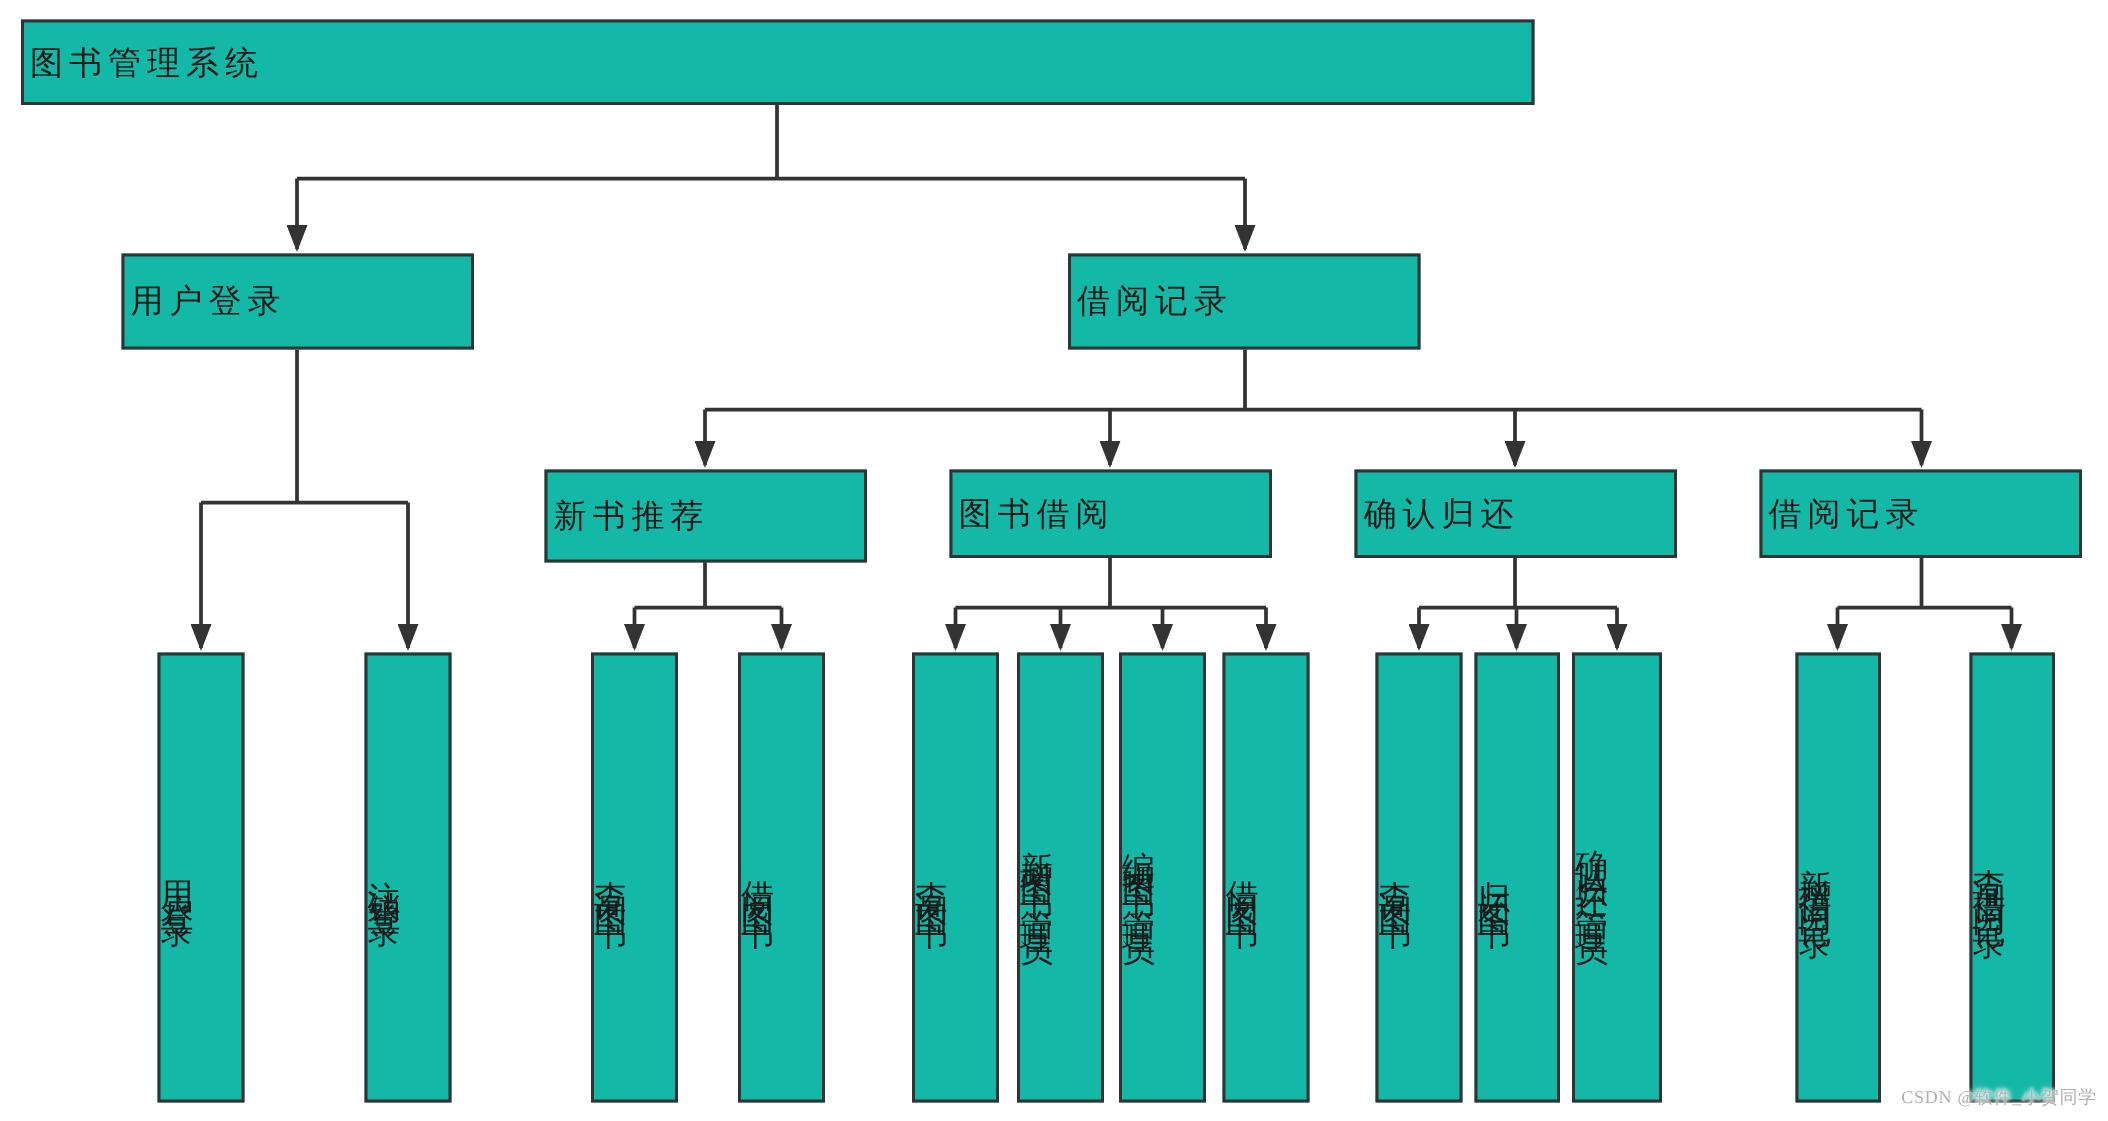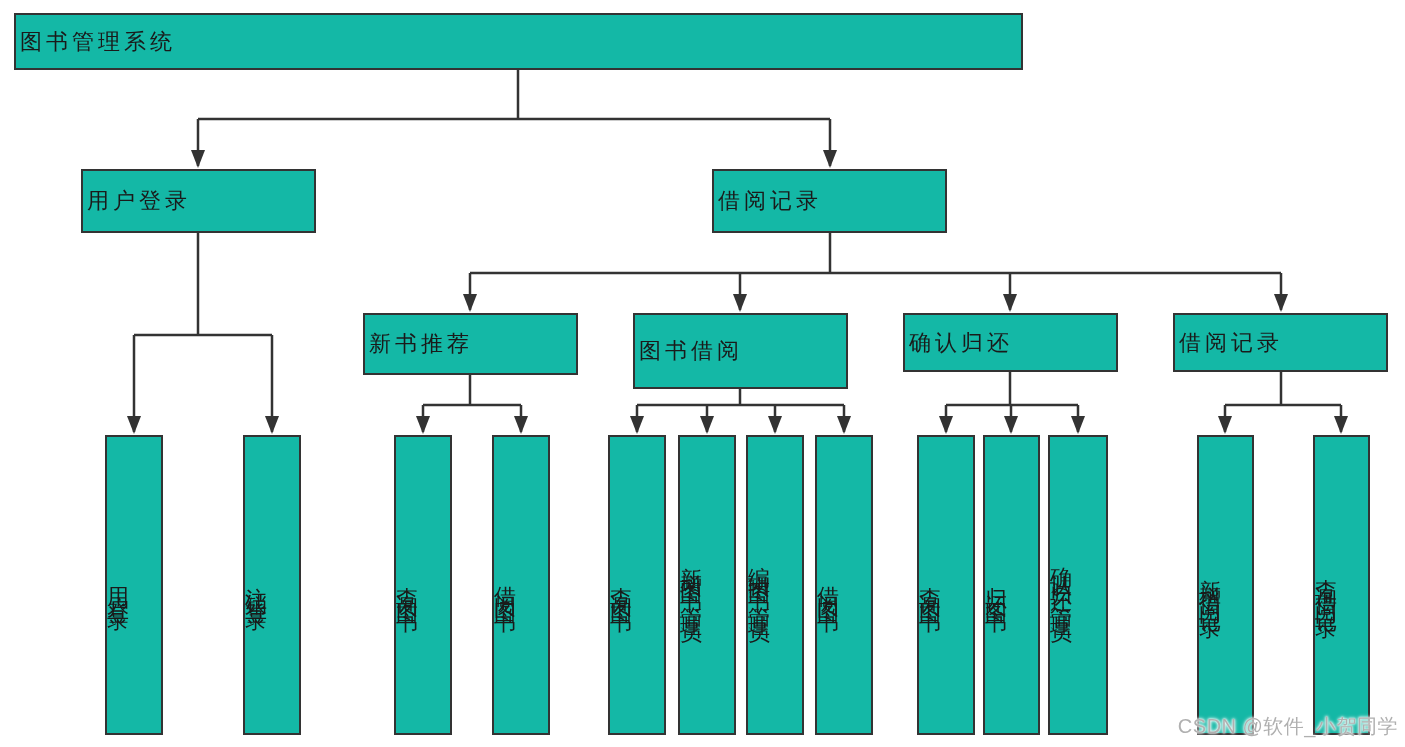--- a/index.html
+++ b/index.html
@@ -21,22 +21,23 @@
     font-size:22px;letter-spacing:4px;text-indent:4px;color:var(--text,#1a1a1a);
     white-space:nowrap;
   }
   .leaf .lbl{
     writing-mode:vertical-rl;text-orientation:mixed;
     font-size:22px;letter-spacing:8px;text-indent:0;line-height:1;
     white-space:normal;
   }
   .watermark{
     position:absolute;right:7px;bottom:7px;z-index:10;
-    font-size:20px;letter-spacing:0.5px;color:var(--watermark,#b0b0b0);
+    font-size:12px;letter-spacing:0.5px;color:var(--watermark,#b0b0b0);
     text-shadow:0 0 2px #fff,0 0 3px #fff,0 0 4px #fff;
+    font-family:Liberation Serif, serif;
   }
 </style>
 </head>
 <body>
 
 <div class="canvas">
 
   <svg class="connectors" width="1405" height="747" aria-hidden="true">
     <defs>
       <marker id="arw" viewBox="0 0 18 14" refX="16" refY="7" markerWidth="18" markerHeight="14" markerUnits="userSpaceOnUse" orient="auto">
@@ -92,21 +93,21 @@
   <div class="node" style="left:81px;top:169px;width:235px;height:64px">
     <span class="lbl">用户登录</span>
   </div>
   <div class="node" style="left:712px;top:169px;width:235px;height:64px">
     <span class="lbl">借阅记录</span>
   </div>
 
   <div class="node" style="left:363px;top:313px;width:215px;height:62px">
     <span class="lbl">新书推荐</span>
   </div>
-  <div class="node" style="left:633px;top:313px;width:215px;height:76px">
+  <div class="node" style="left:633px;top:313px;width:215px;height:59px">
     <span class="lbl">图书借阅</span>
   </div>
   <div class="node" style="left:903px;top:313px;width:215px;height:59px">
     <span class="lbl">确认归还</span>
   </div>
   <div class="node" style="left:1173px;top:313px;width:215px;height:59px">
     <span class="lbl">借阅记录</span>
   </div>
 
   <div class="node leaf" style="left:105px;top:435px;width:58px;height:300px">

